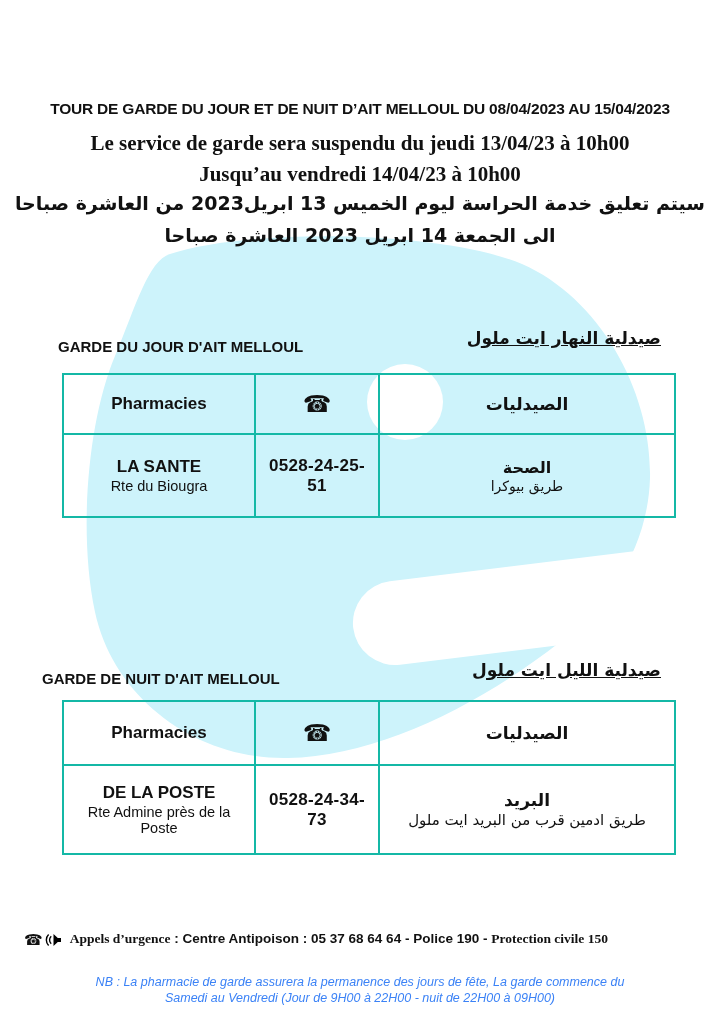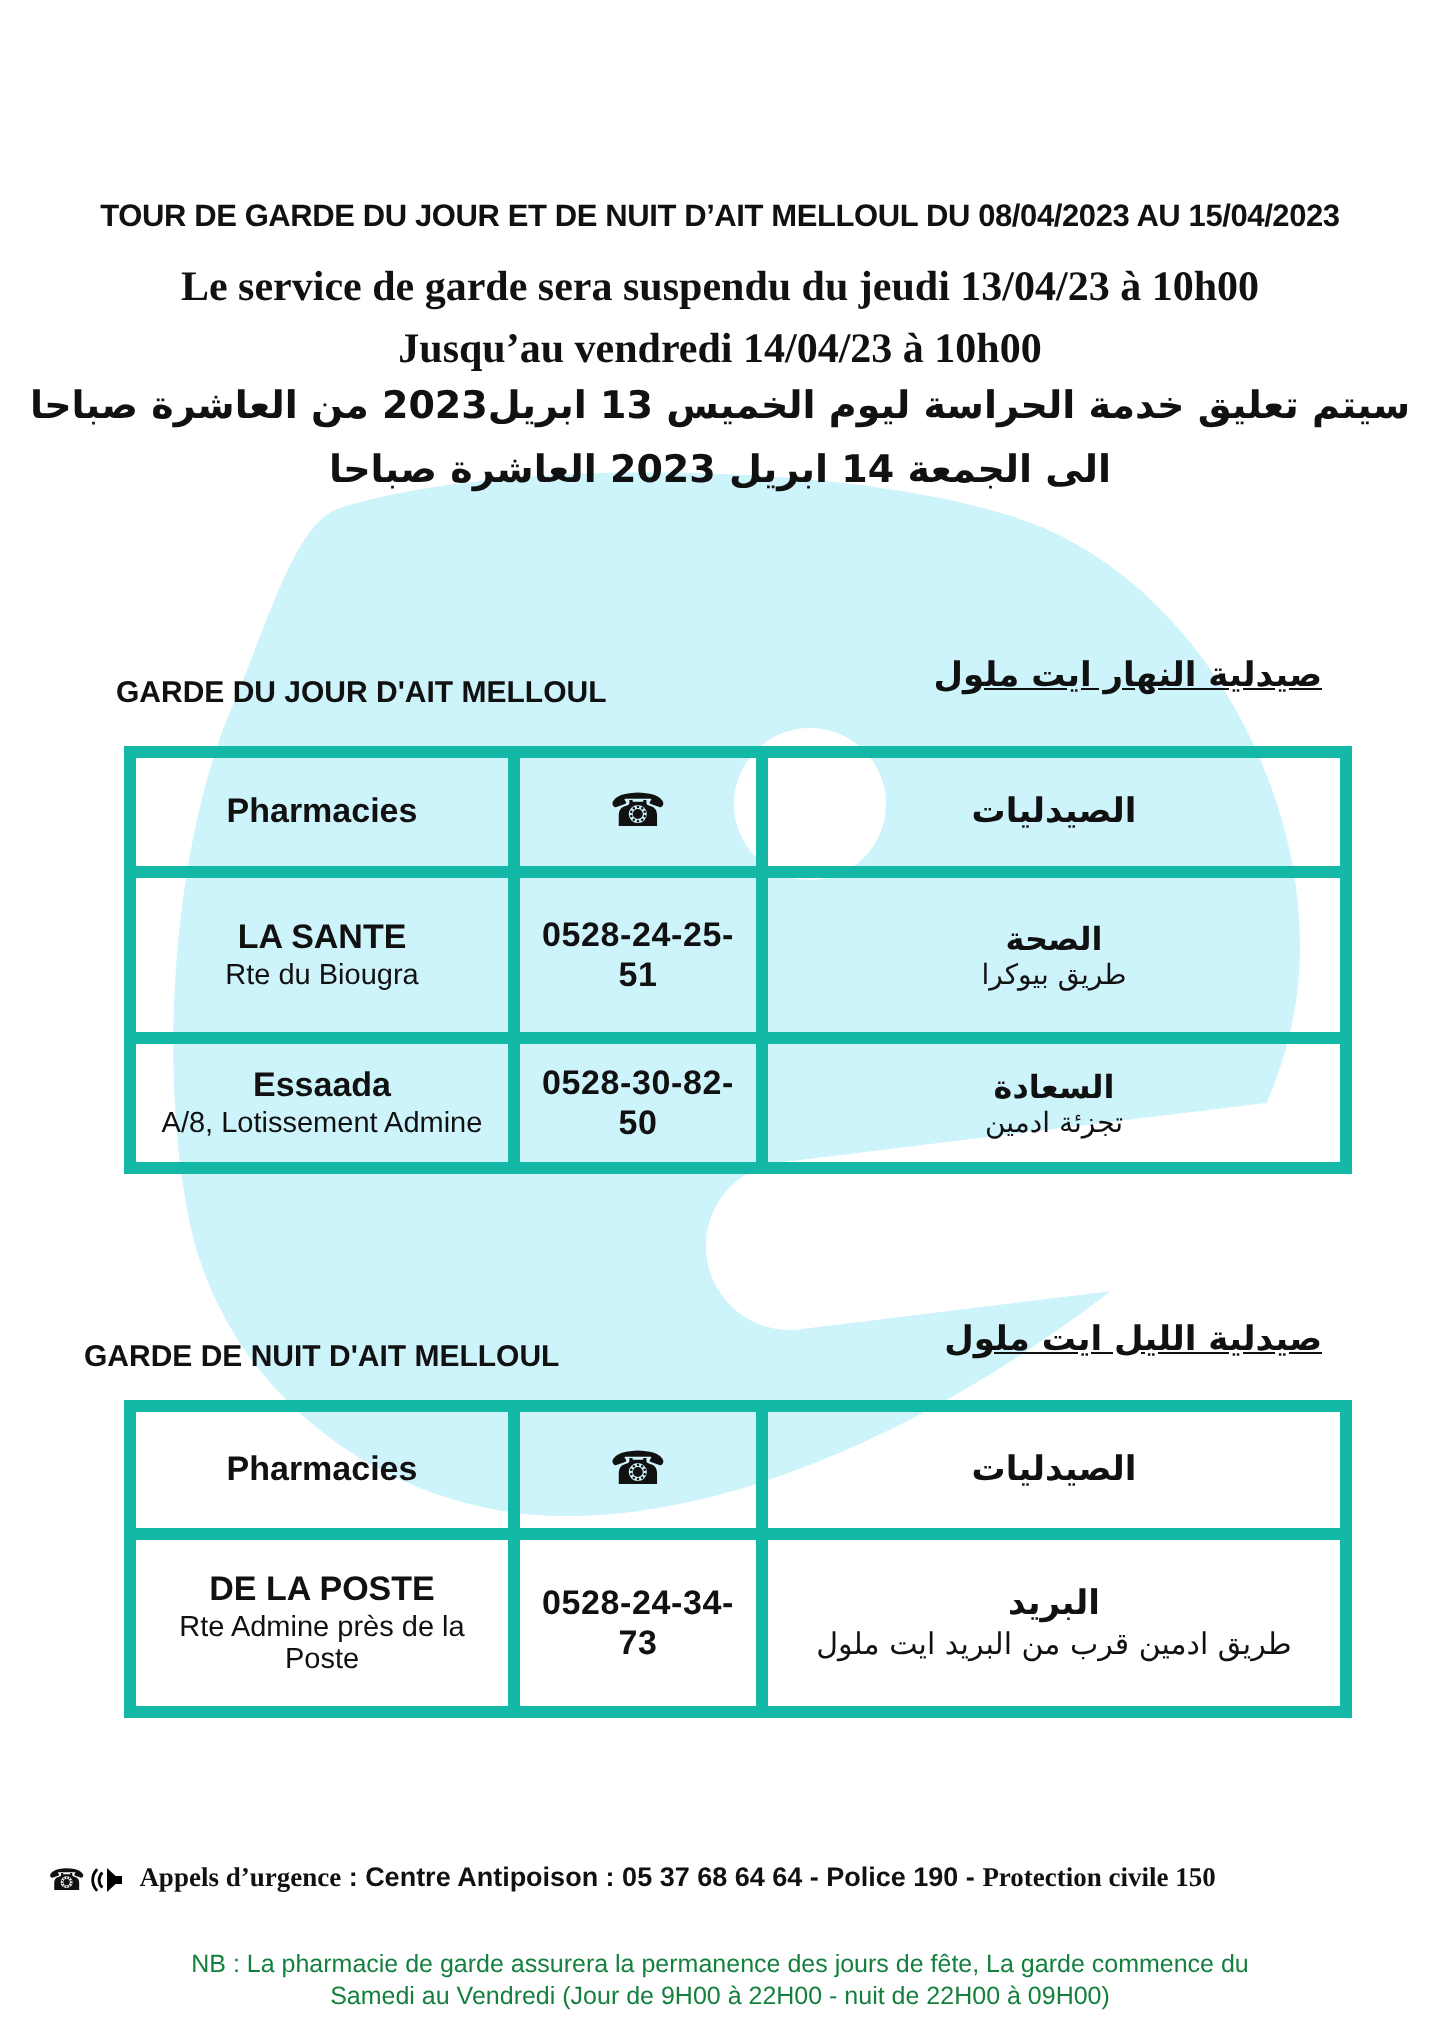--- a/index.html
+++ b/index.html
@@ -43,21 +43,21 @@
     text-decoration:underline;
     direction:rtl;
   }
 
   table.garde{
     position:absolute;left:62px;width:614px;
     border-collapse:collapse;table-layout:fixed;
     background:transparent;
   }
   table.garde td,table.garde th{
-    border:6px solid #14b8a6;
+    border:2px solid #14b8a6;
     padding:2px 6px;
     vertical-align:middle;
     text-align:center;
     background:transparent;
   }
   .hdr-fr{font-weight:bold;font-size:17px;font-family:"Liberation Sans",sans-serif;}
   .hdr-phone{font-size:23px;font-family:"DejaVu Sans",sans-serif;line-height:1;}
   .hdr-ar{font-weight:bold;font-size:17px;font-family:"DejaVu Sans",sans-serif;}
   .p-name{font-weight:bold;font-size:17px;}
   .p-addr{font-size:14.5px;margin-top:1px;}
@@ -77,22 +77,23 @@
   .banner{
     display:inline-block;
     background:#000;color:#fff;
     font-weight:bold;font-size:17px;
     font-family:"DejaVu Sans",sans-serif;
     direction:rtl;
     padding:2px 10px 3px 10px;
     line-height:21px;
   }
   .nb{
-    font-size:12.5px;color:#15803d;
+    font-size:12.5px;color:#3b82f6;
     font-family:"Liberation Sans",sans-serif;
+    font-style:italic;
   }
 </style>
 </head>
 <body>
 
 <div class="page">
 
   <svg class="watermark" width="720" height="1018" viewBox="0 0 720 1018" aria-hidden="true">
     <path fill="#cdf3fb" d="M 170 254
       C 250 228 440 230 522 264
@@ -133,31 +134,20 @@
         <td>
           <div class="p-name">LA SANTE</div>
           <div class="p-addr">Rte du Biougra</div>
         </td>
         <td class="p-phone">0528-24-25-51</td>
         <td dir="rtl">
           <div class="p-name-ar">الصحة</div>
           <div class="p-addr-ar">طريق بيوكرا</div>
         </td>
       </tr>
-      <tr style="height:65px">
-        <td>
-          <div class="p-name">Essaada</div>
-          <div class="p-addr">A/8, Lotissement Admine</div>
-        </td>
-        <td class="p-phone">0528-30-82-50</td>
-        <td dir="rtl">
-          <div class="p-name-ar">السعادة</div>
-          <div class="p-addr-ar">تجزئة ادمين</div>
-        </td>
-      </tr>
     </tbody>
       </table>
 
     <div class="abs section-title-ar" style="right:59px;top:660px;">صيدلية الليل ايت ملول</div>
     <div class="abs section-title-fr" style="left:42px;top:670px;">GARDE DE NUIT D'AIT MELLOUL</div>
 
     <table class="garde" style="top:700px;">
       <colgroup>
           <col style="width:192px">
           <col style="width:124px">

